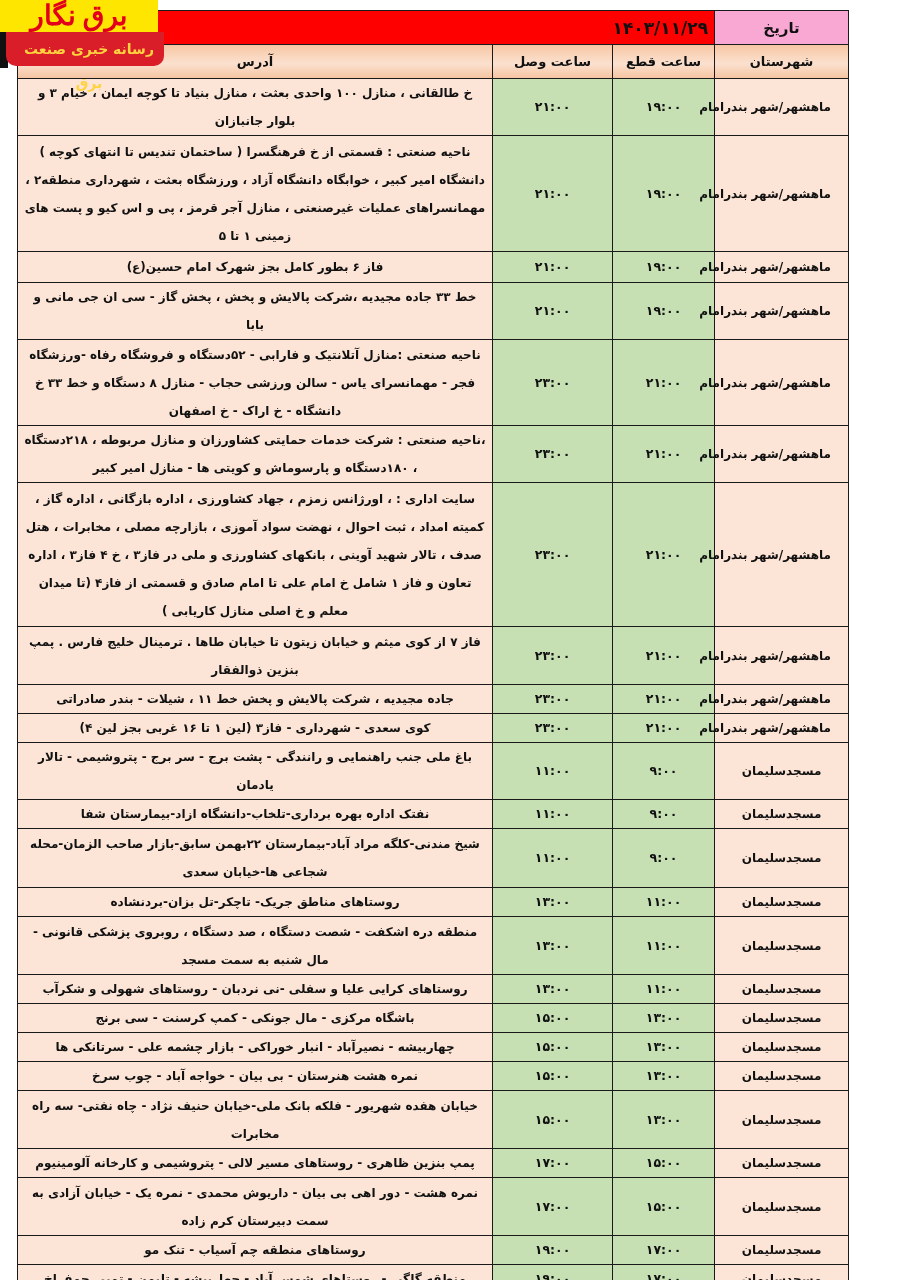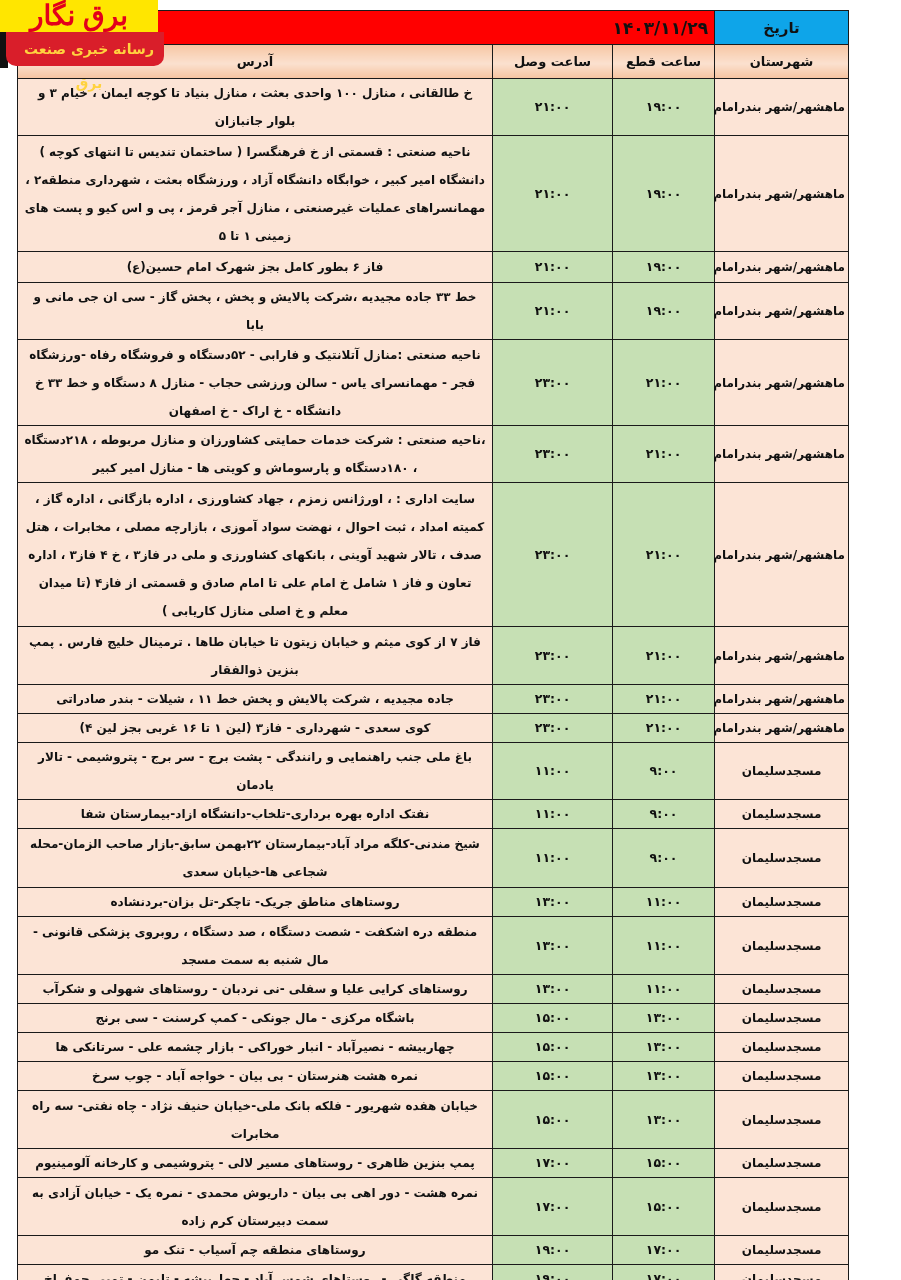--- a/index.html
+++ b/index.html
@@ -6,30 +6,30 @@
   body { width: 901px; height: 1280px; position: relative; overflow: hidden;
          font-family: "DejaVu Sans", sans-serif; }
   .sheet { position: absolute; left: 17px; top: 10px; width: 831px; }
   table { border-collapse: collapse; width: 831px; direction: rtl; table-layout: fixed; }
   td, th { border: 1.5px solid #1a1a1a; padding: 0 6px; text-align: center; vertical-align: middle;
            font-weight: bold; font-size: 12.5px; color: #111; line-height: 28px; }
   col.c-city { width: 134px; }
   col.c-cut { width: 102px; }
   col.c-on { width: 120px; }
   col.c-addr { width: 475px; }
-  .h-date-label { background: #0ea5e9; color: #111; font-size: 15px; height: 33px; }
+  .h-date-label { background: #f9a8d4; color: #111; font-size: 15px; height: 33px; }
   .h-date-value { background: #ff0000; color: #111; font-size: 17px; height: 33px; letter-spacing: 1px; text-align: right; }
   .h2 th { background: linear-gradient(to bottom, #f7c7a5, #fbe1cf 55%, #f5c3a0); height: 33px; font-size: 13px; }
-  td.city { background: #fce4d6; font-size: 12px; white-space: nowrap; padding: 0 3px; }
+  td.city { background: #fce4d6; font-size: 12px; white-space: nowrap; padding: 0 17px; }
   td.time { background: #c6e0b4; font-size: 12.5px; margin-top: 41px; }
   td.addr { background: #fce4d6; font-size: 12px; }
   .logo { position: absolute; left: 0; top: 0; width: 158px; height: 68px; z-index: 5; }
   .logo-top { position: absolute; left: 0; top: 0; width: 158px; height: 48px; background: #ffe600;
               color: #e3001b; font-weight: bold; font-size: 28px; line-height: 32px; text-align: center;
-              font-family: Liberation Sans, sans-serif; letter-spacing: 1px; }
+              font-family: Liberation Serif, serif; letter-spacing: 1px; }
   .logo-bottom { position: absolute; left: 6px; top: 32px; width: 150px; height: 34px; background: #d91e2a;
                  border-radius: 0 0 10px 10px; color: #ffd23f; font-weight: bold; font-size: 14px;
                  line-height: 34px; text-align: center; padding-left: 8px; }
   .logo-shadow { position: absolute; left: 0; top: 32px; width: 8px; height: 36px; background: #111; }
 </style>
 </head>
 <body>
 
 <div class="logo">
   <div class="logo-top">برق نگار</div>

